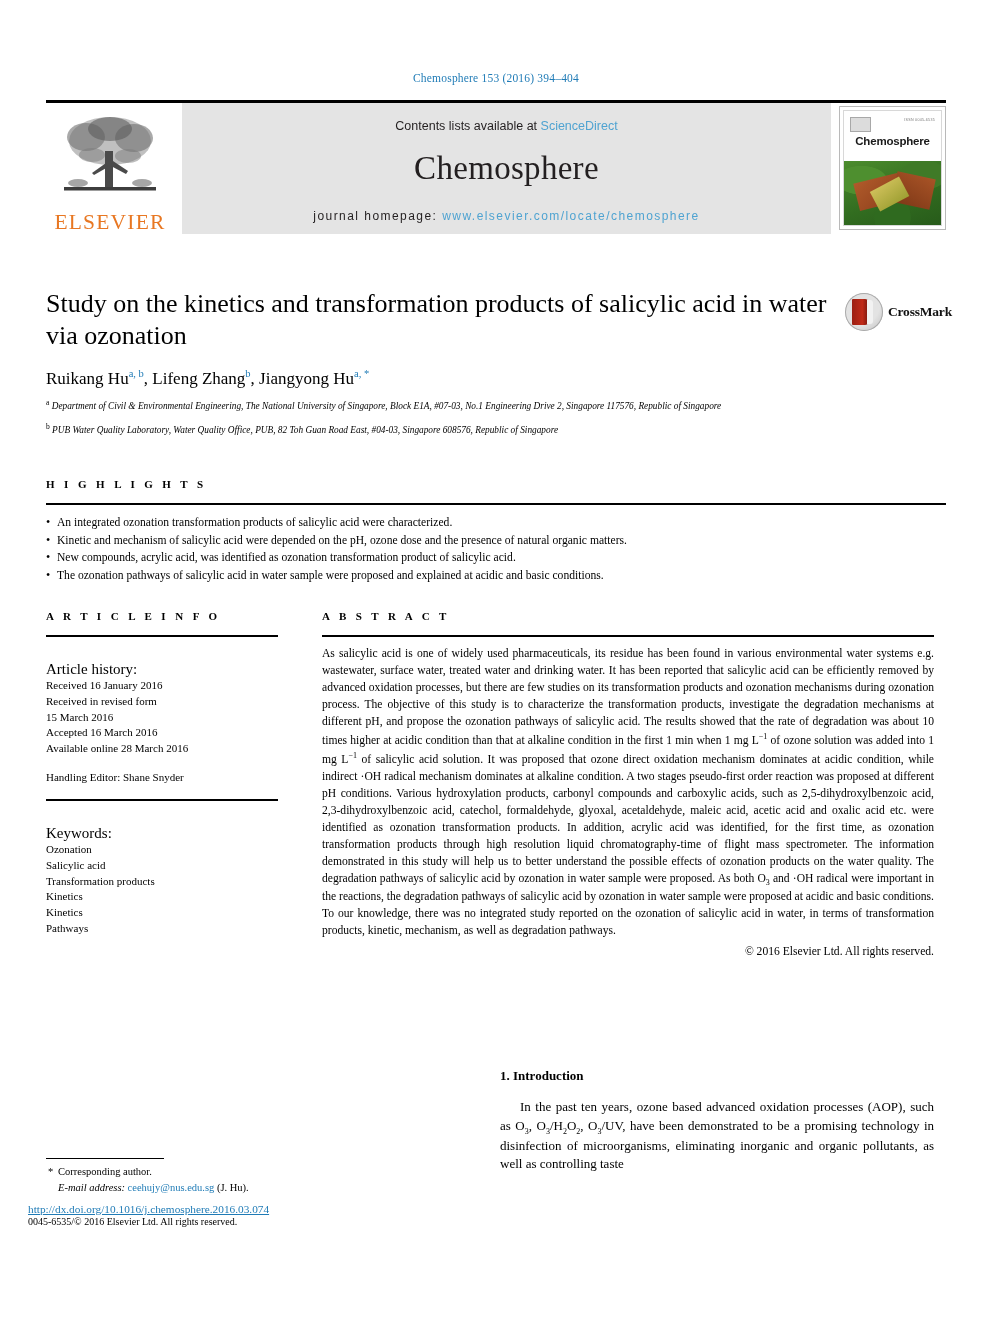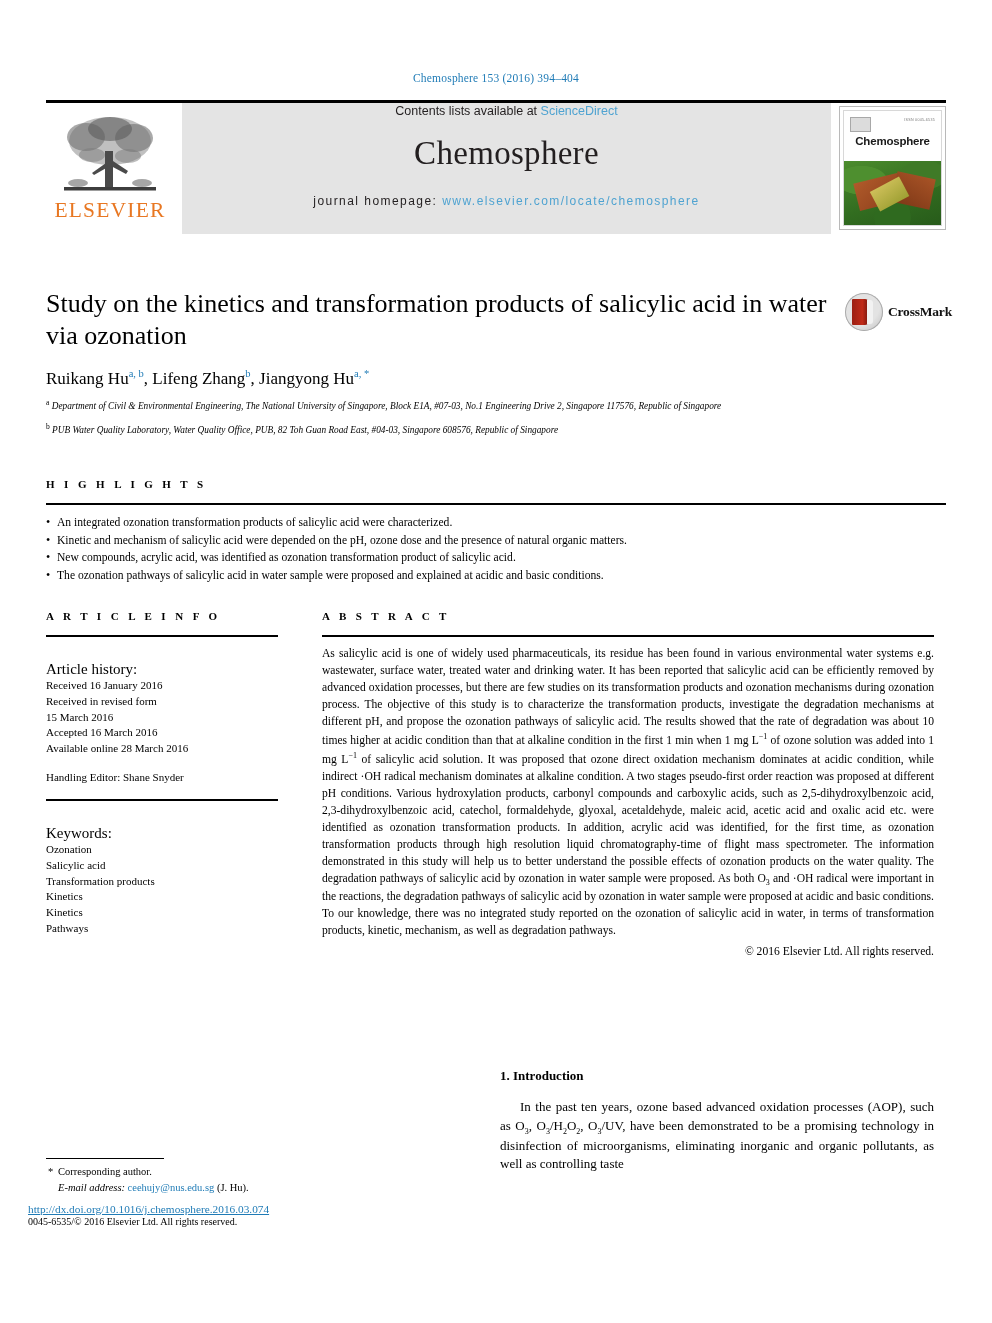--- a/index.html
+++ b/index.html
@@ -56,35 +56,35 @@
     box-sizing: border-box;
     text-align: center;
   }
   .tree-svg { display: block; margin: 0 auto; }
   .elsevier-word {
     font-family: "Liberation Serif", serif;
     font-size: 21.5px;
     letter-spacing: 1.2px;
     color: #e87722;
     line-height: 1;
-    margin-top: 1px;
+    margin-top: 13px;
   }
   .journal-band {
     flex: 1 1 auto;
     background: #e4e4e4;
     margin-left: 8px;
     margin-right: 8px;
     position: relative;
   }
   .contents-line {
     text-align: center;
     font-family: "Liberation Sans", sans-serif;
     font-size: 12.5px;
     color: #231f20;
-    padding-top: 1px;
+    padding-top: 16px;
   }
   .sd-link { color: #4fa3d1; }
   .journal-name {
     text-align: center;
     font-family: "Liberation Serif", serif;
     font-size: 33px;
     color: #231f20;
     margin-top: 17px;
     letter-spacing: .3px;
   }

